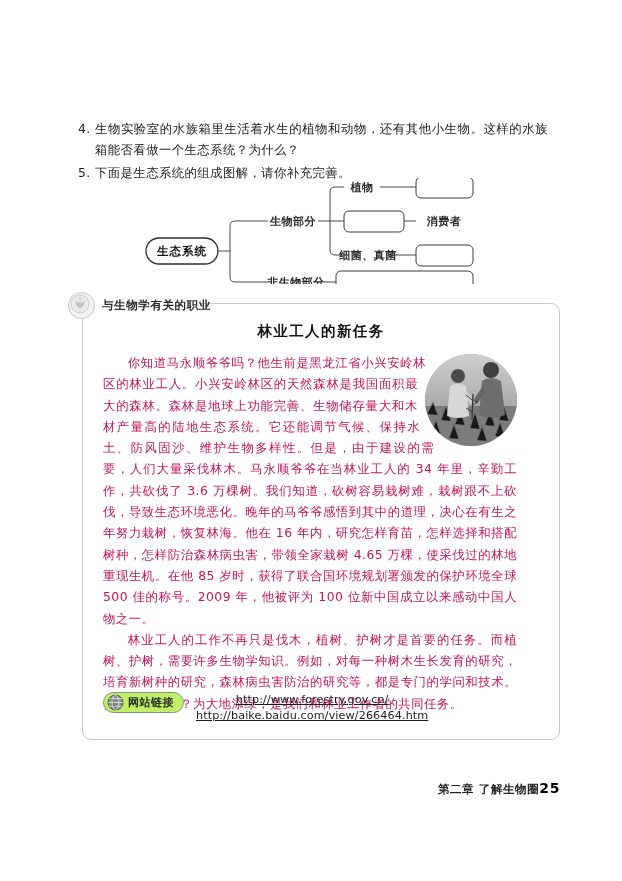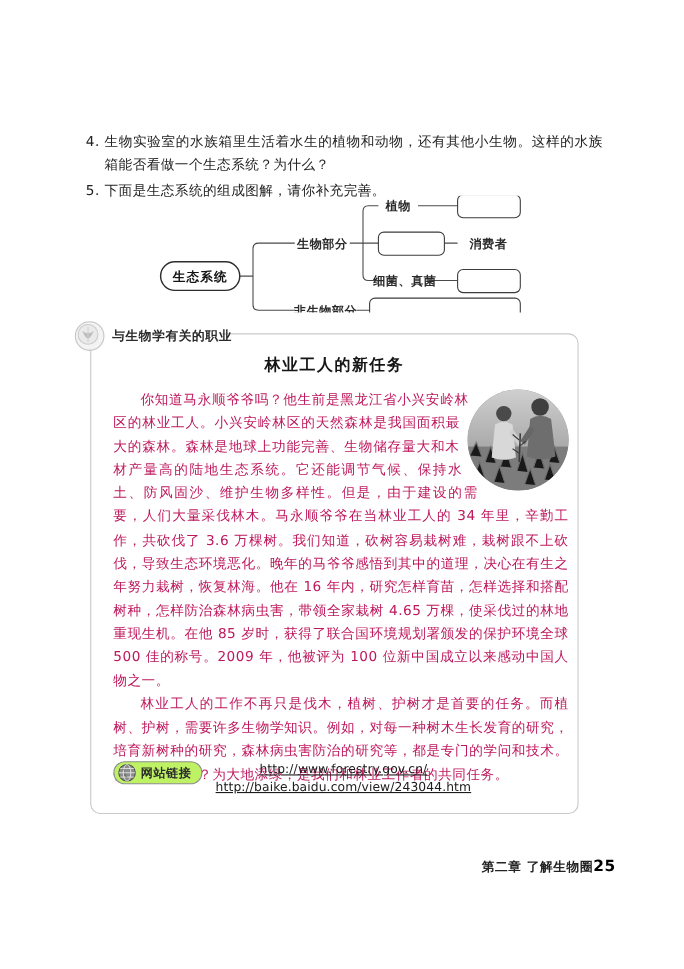--- a/index.html
+++ b/index.html
@@ -68,21 +68,21 @@
     font-weight: bold;
     fill: #141414;
     letter-spacing: 1px;
   }
 
   
   .career-box {
     position: absolute;
     left: 82px;
     top: 303px;
-    width: 444px;
+    width: 478px;
     height: 437px;
     border: 1px solid #c9c9c9;
     border-radius: 9px;
     box-sizing: border-box;
   }
   
   .career-header-mask {
     position: absolute;
     left: 78px;
     top: 296px;
@@ -333,21 +333,21 @@
             <circle cx="8.5" cy="8.5" r="7.5" fill="#8c8c8c" stroke="#4d4d4d" stroke-width="1"></circle>
             <ellipse cx="8.5" cy="8.5" rx="3.4" ry="7.5" fill="none" stroke="#e8e8e8" stroke-width="0.8"></ellipse>
             <path d="M1 8.5 H16 M2.3 4.6 H14.7 M2.3 12.4 H14.7" stroke="#e8e8e8" stroke-width="0.8" fill="none"></path>
             <path d="M4 4 q3 2 2 5 t3 4" fill="#5f5f5f" opacity="0.6"></path>
           </svg>
         </span>
         <span class="weblink-tag-text">网站链接</span>
       </div>
       <div class="weblink-urls">
         <a class="weblink-url" href="#">http://www.forestry.gov.cn/</a>
-        <a class="weblink-url" href="#">http://baike.baidu.com/view/243044.htm</a>
+        <a class="weblink-url" href="#">http://baike.baidu.com/view/266464.htm</a>
       </div>
     </div>
   </div>
 
   <div class="career-header-mask"></div>
   <div class="career-header">
     <span class="career-badge">
       <svg width="22" height="22" viewBox="0 0 22 22" xmlns="http://www.w3.org/2000/svg">
         <circle cx="11" cy="11" r="9" fill="#eaeaea" stroke="#cccccc" stroke-width="1"></circle>
         <path d="M6 8 q5 4 10 0 q-2 6 -5 7 q-3 -1 -5 -7 z" fill="#bdbdbd"></path>

